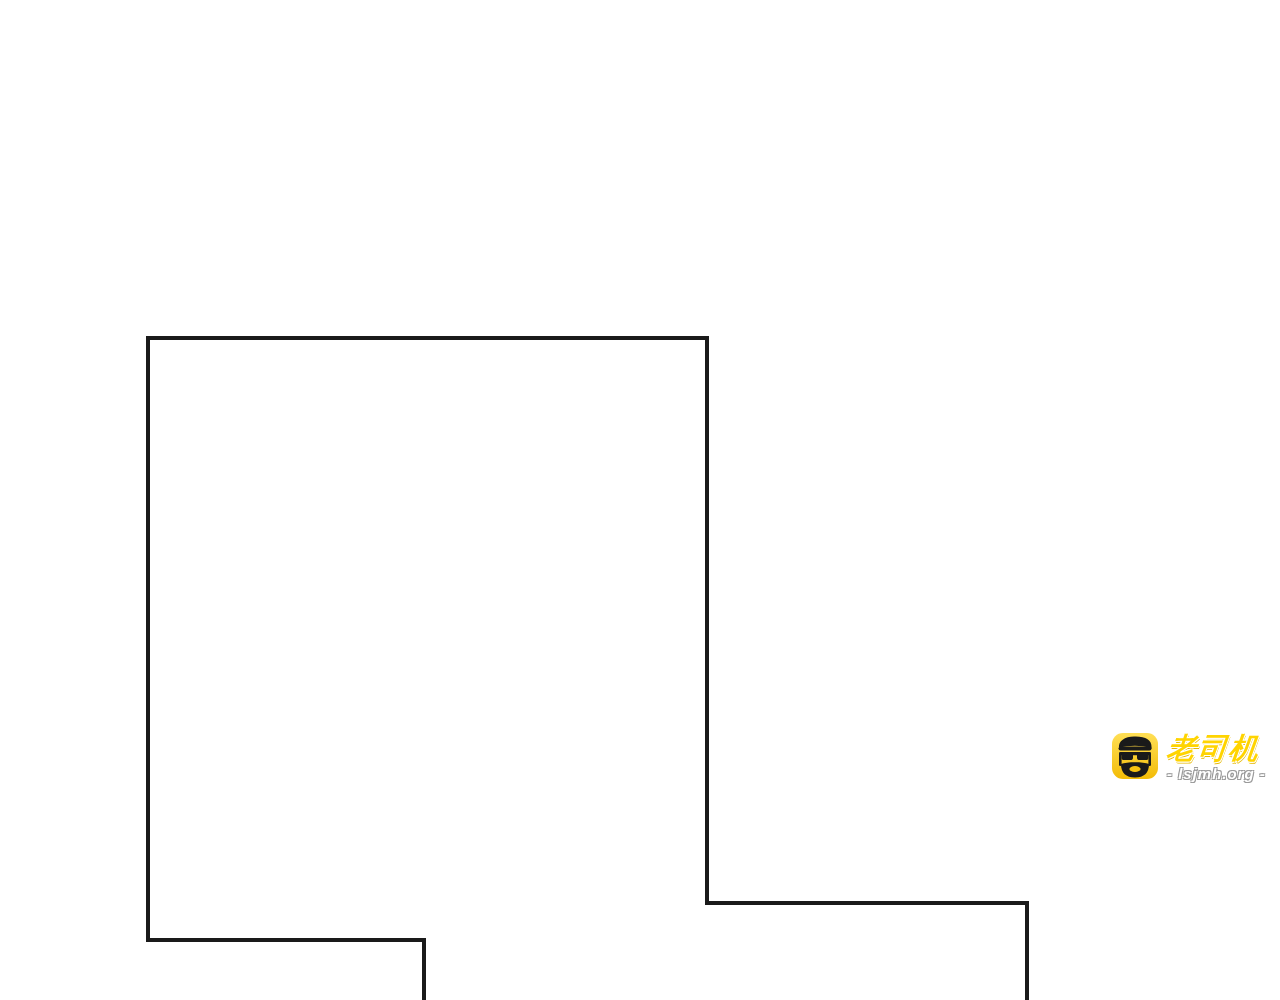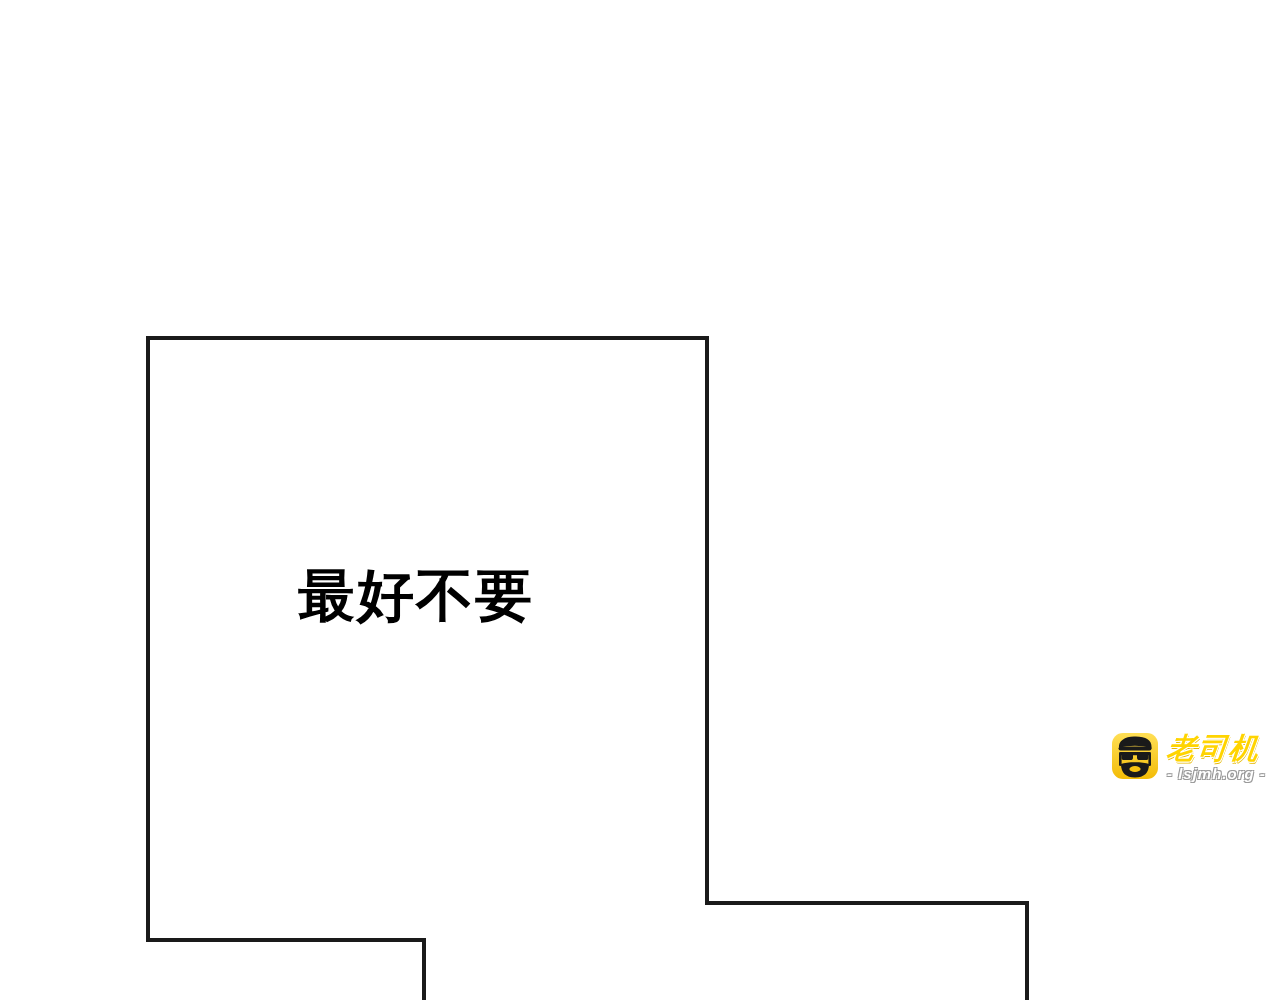--- a/index.html
+++ b/index.html
@@ -75,21 +75,20 @@
 </head>
 <body>
 
 <div id="comic-page">
 
   <svg class="panel-svg" viewBox="0 0 1280 1000" xmlns="http://www.w3.org/2000/svg" aria-hidden="true">
     <path d="M424,1004 L424,940 L148,940 L148,338 L707,338 L707,903 L1027,903 L1027,1004" fill="none" stroke="#1a1a1a" stroke-width="4" stroke-linejoin="miter"></path>
   </svg>
 
   <div class="speech-text">
-    <div>最好不要</div>
   </div>
 
   <div class="watermark">
     <svg class="wm-icon" viewBox="0 0 46 46" xmlns="http://www.w3.org/2000/svg" aria-hidden="true">
       <defs>
         <linearGradient id="wmGrad" x1="0" y1="0" x2="0" y2="1">
           <stop offset="0" stop-color="#ffdf55"></stop>
           <stop offset="1" stop-color="#f3bc07"></stop>
         </linearGradient>
       </defs>

